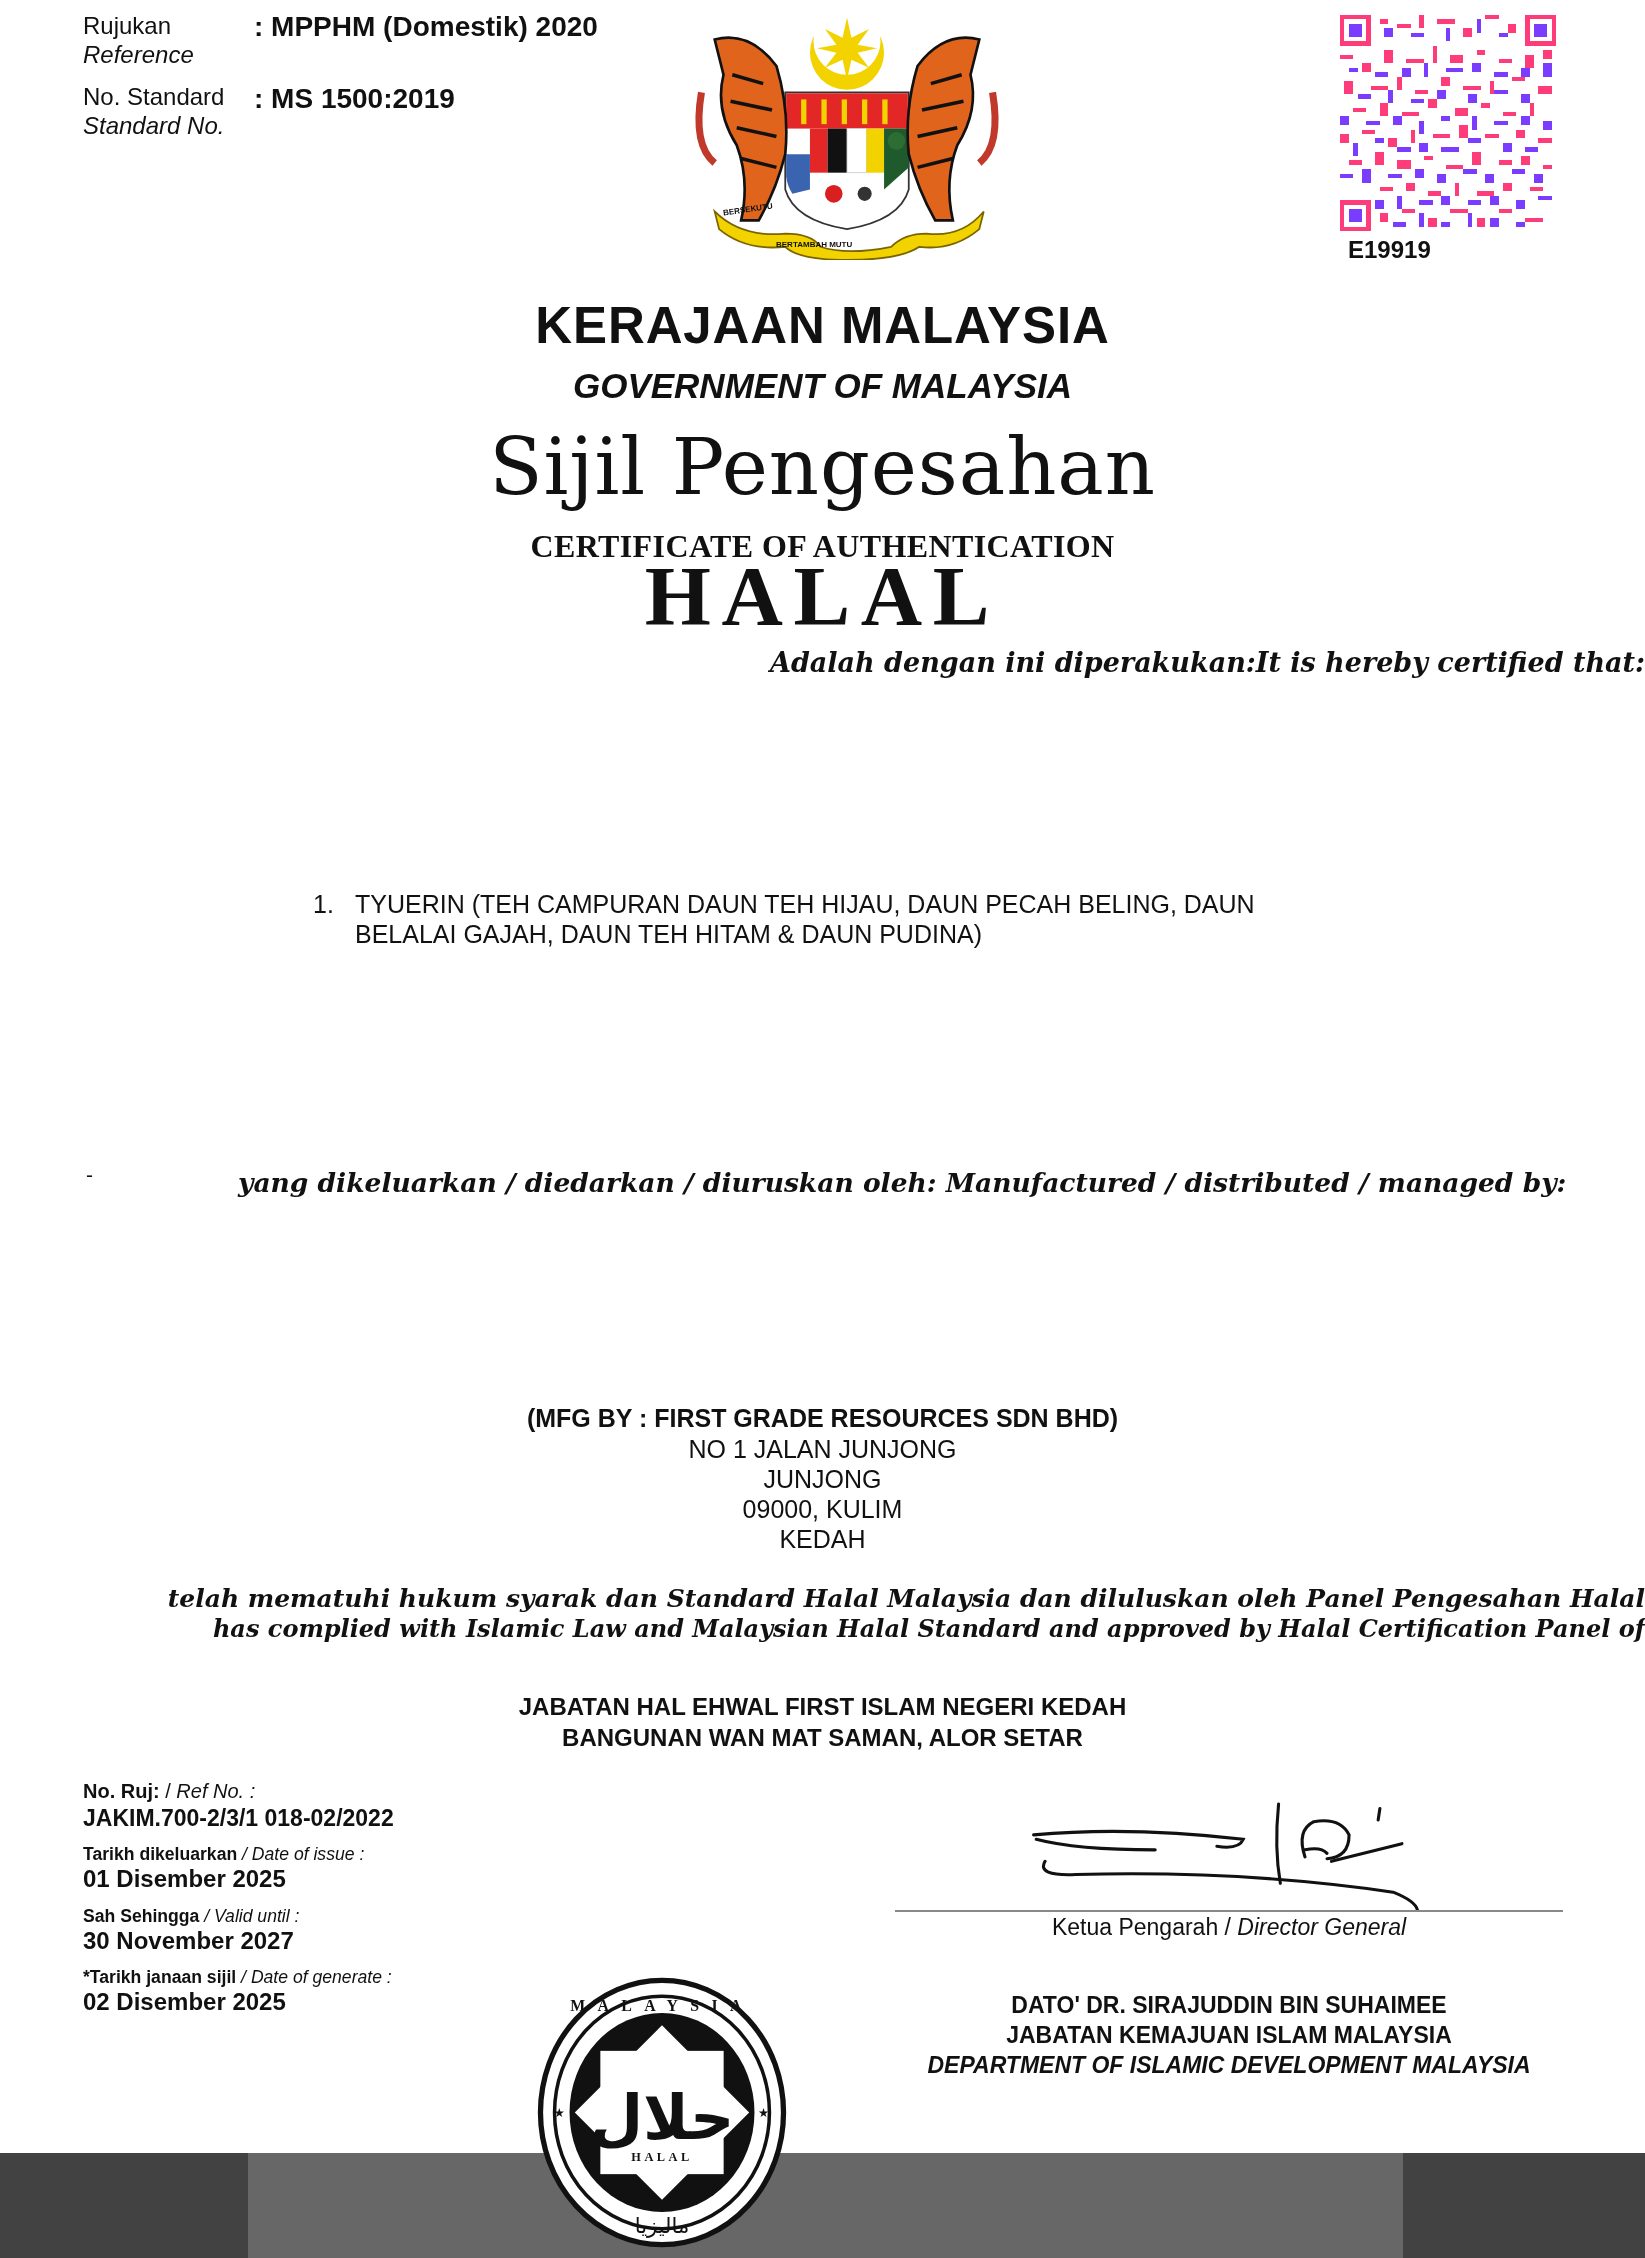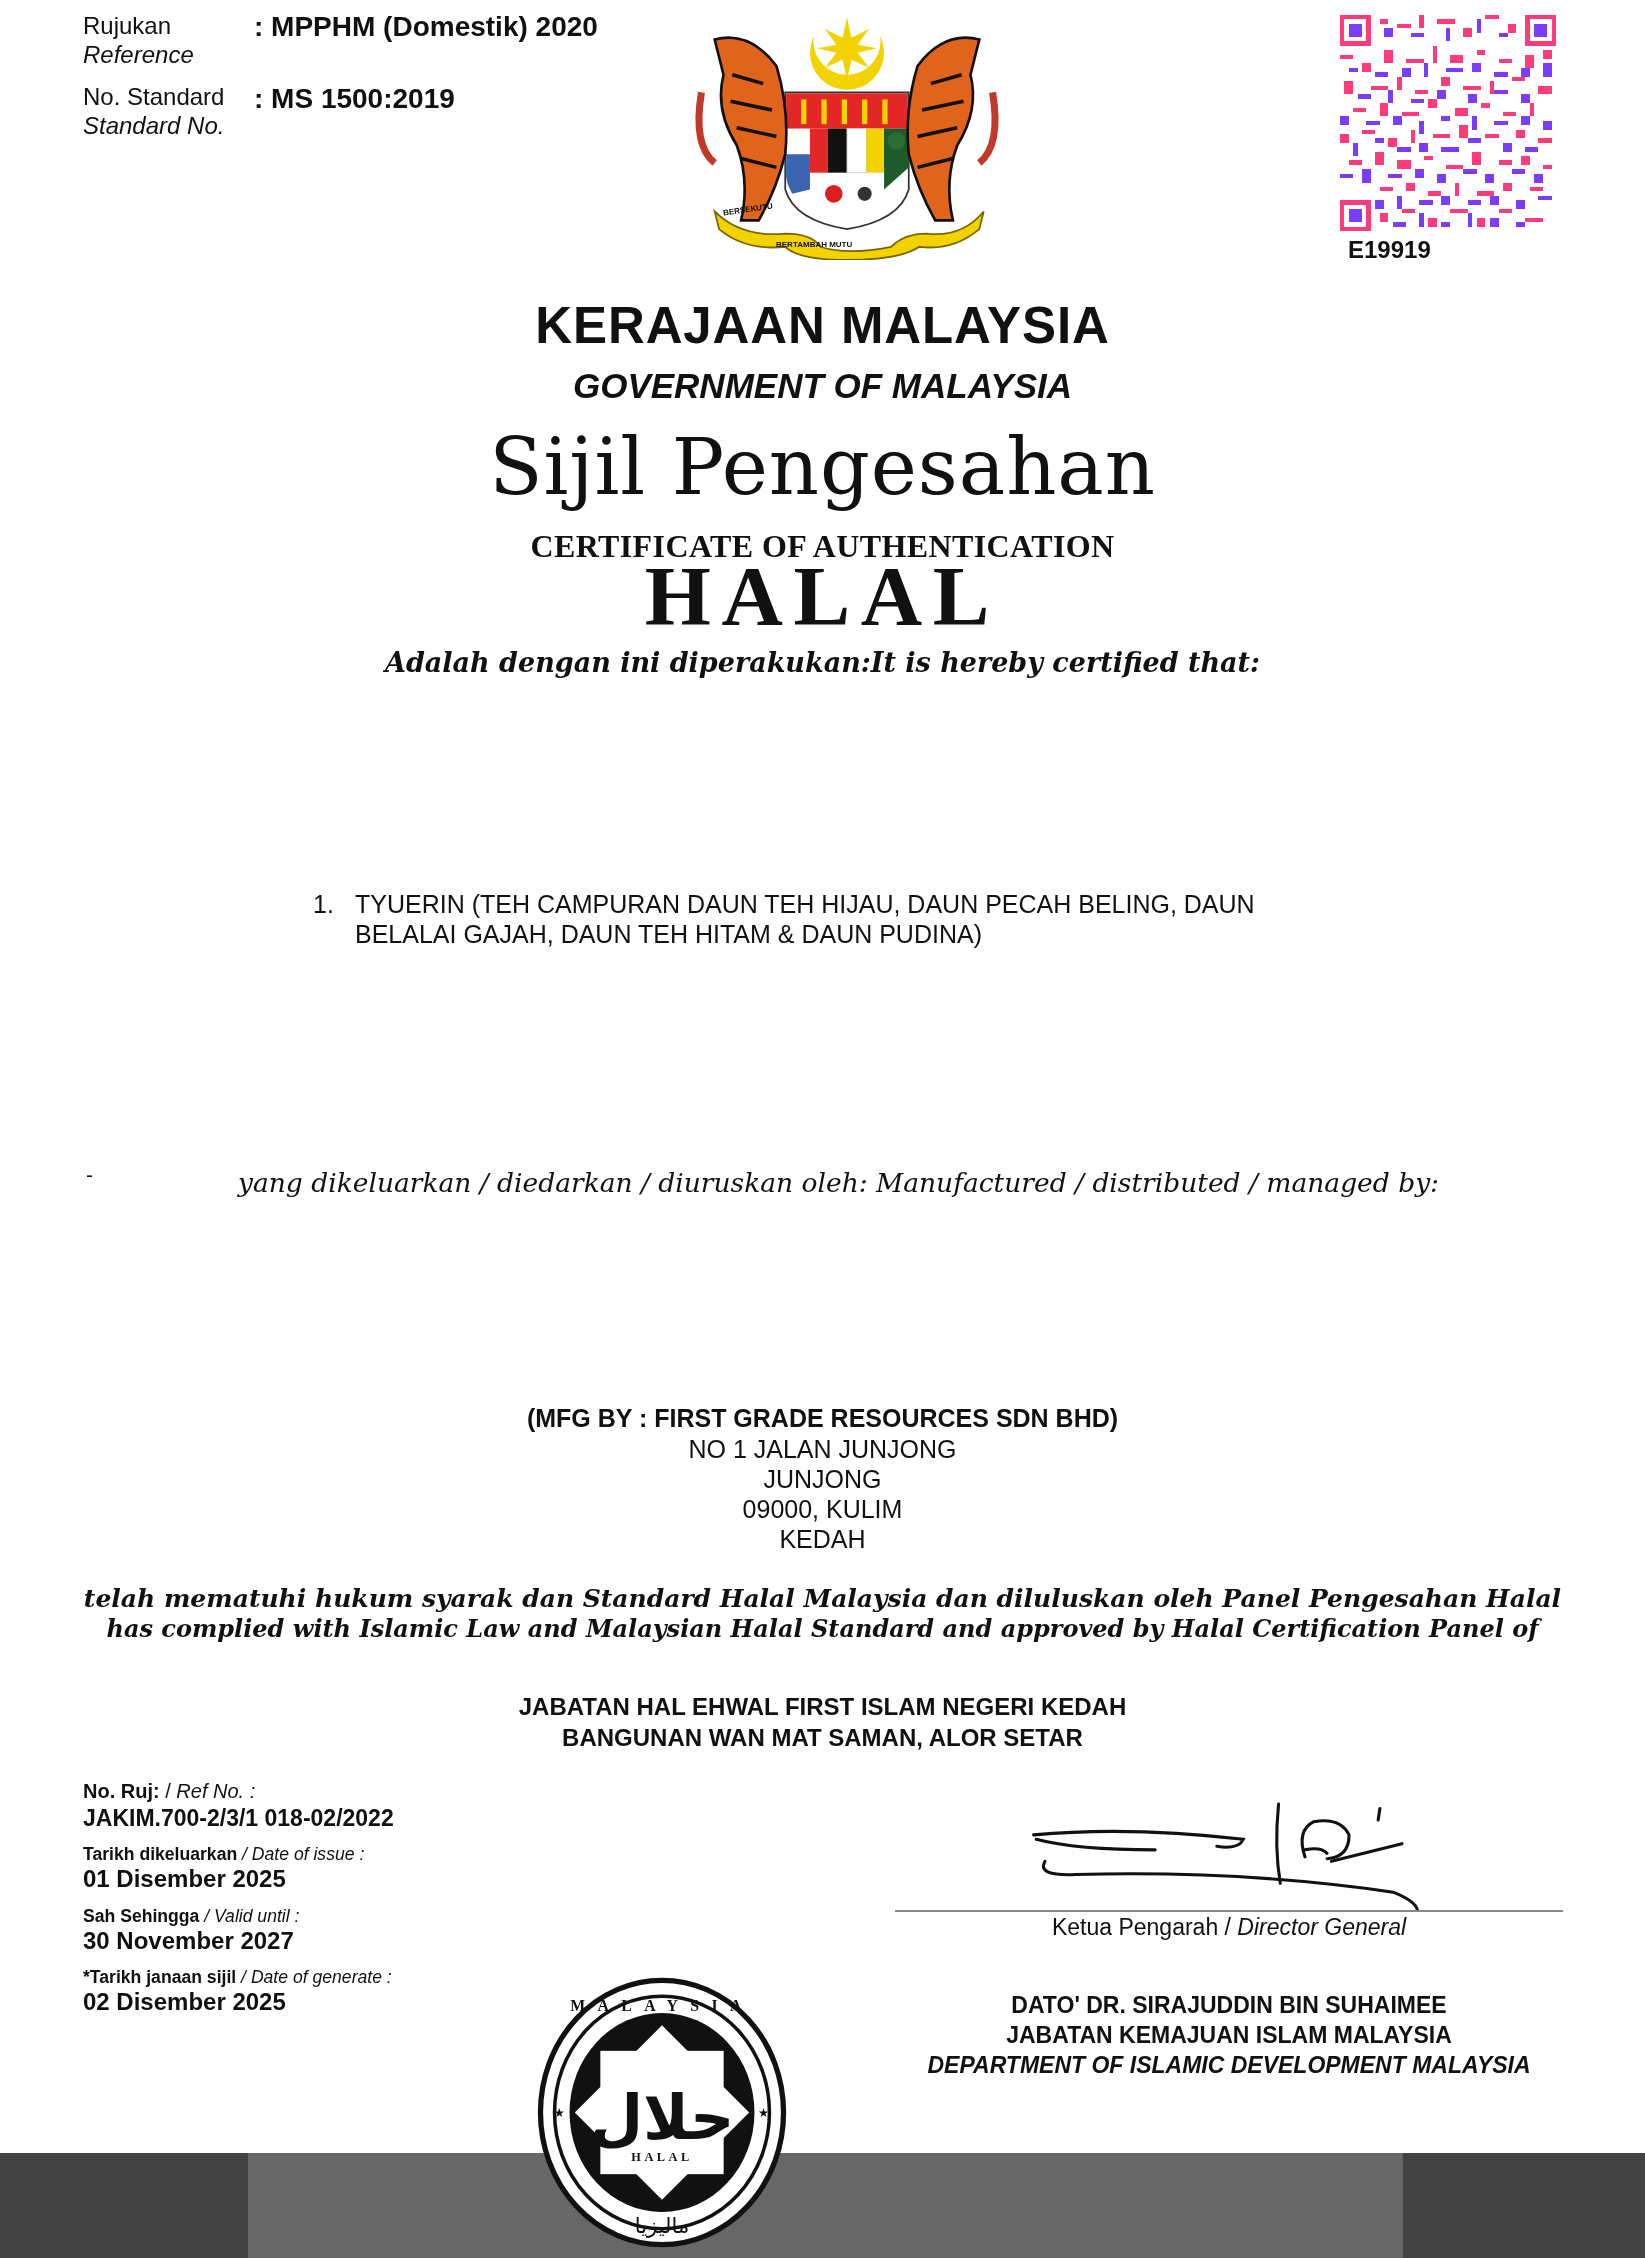--- a/index.html
+++ b/index.html
@@ -7,21 +7,21 @@
          font-family:"Liberation Sans", sans-serif; color:#111; }
   .abs { position:absolute; }
   .lbl { font-size:24px; line-height:29px; color:#111; }
   .val { font-size:28px; font-weight:bold; }
   .center { text-align:center; }
   .t1 { font-size:51px; font-weight:bold; letter-spacing:0.9px; }
   .t2 { font-size:35px; font-weight:bold; font-style:italic; }
   .sijil { font-family:"DejaVu Serif", serif; font-size:78px; font-weight:normal; letter-spacing:0.9px; }
   .coa { font-family:"Liberation Serif", serif; font-size:32px; font-weight:bold; letter-spacing:0.4px; }
   .halal { font-family:"Liberation Serif", serif; font-size:85px; font-weight:bold; letter-spacing:10.6px; }
-  .script { font-family:"DejaVu Serif", serif; font-style:italic; color:#111; }
+  .script { font-family:"DejaVu Serif", serif; font-style:italic; color:#111;text-align:right; }
   .prod { font-size:25px; line-height:30px; }
   .addr { font-size:25px; line-height:30px; }
   .sm-bold { font-size:17.6px; font-weight:bold; }
   .sm-it { font-size:17.6px; font-style:italic; font-weight:normal; }
   .bar { position:absolute; left:0; top:2153px; width:1645px; height:105px; background:#676767; }
   .bar-l { position:absolute; left:0; top:2153px; width:248px; height:105px; background:#424242; }
   .bar-r { position:absolute; left:1403px; top:2153px; width:243px; height:105px; background:#424242; }
 </style>
 </head>
 <body>
@@ -252,21 +252,21 @@
     <span style="width:42px;">1.</span>
     <div>
       <div>TYUERIN (TEH CAMPURAN DAUN TEH HIJAU, DAUN PECAH BELING, DAUN</div>
       <div>BELALAI GAJAH, DAUN TEH HITAM &amp; DAUN PUDINA)</div>
     </div>
   </div>
 </div>
 
 <div class="abs" style="left:86px;top:1163px;font-size:21px;">-</div>
 
-<div class="abs script" style="left:238px;top:1167px;font-size:26.5px;font-weight:normal;white-space:nowrap;">yang dikeluarkan / diedarkan / diuruskan oleh: Manufactured / distributed / managed by:</div>
+<div class="abs script" style="left:238px;top:1167px;font-size:26.5px;font-weight:bold;white-space:nowrap;">yang dikeluarkan / diedarkan / diuruskan oleh: Manufactured / distributed / managed by:</div>
 
 <div class="abs center" style="left:0;width:1645px;top:1404px;font-size:25px;font-weight:bold;">(MFG BY : FIRST GRADE RESOURCES SDN BHD)</div>
 <div class="abs center addr" style="left:0;width:1645px;top:1434px;">
   <div>NO 1 JALAN JUNJONG</div>
   <div>JUNJONG</div>
   <div>09000, KULIM</div>
   <div>KEDAH</div>
 </div>
 
 <div class="abs center script" style="left:0;width:1645px;top:1584px;font-size:25px;font-weight:bold;">telah mematuhi hukum syarak dan Standard Halal Malaysia dan diluluskan oleh Panel Pengesahan Halal</div>

